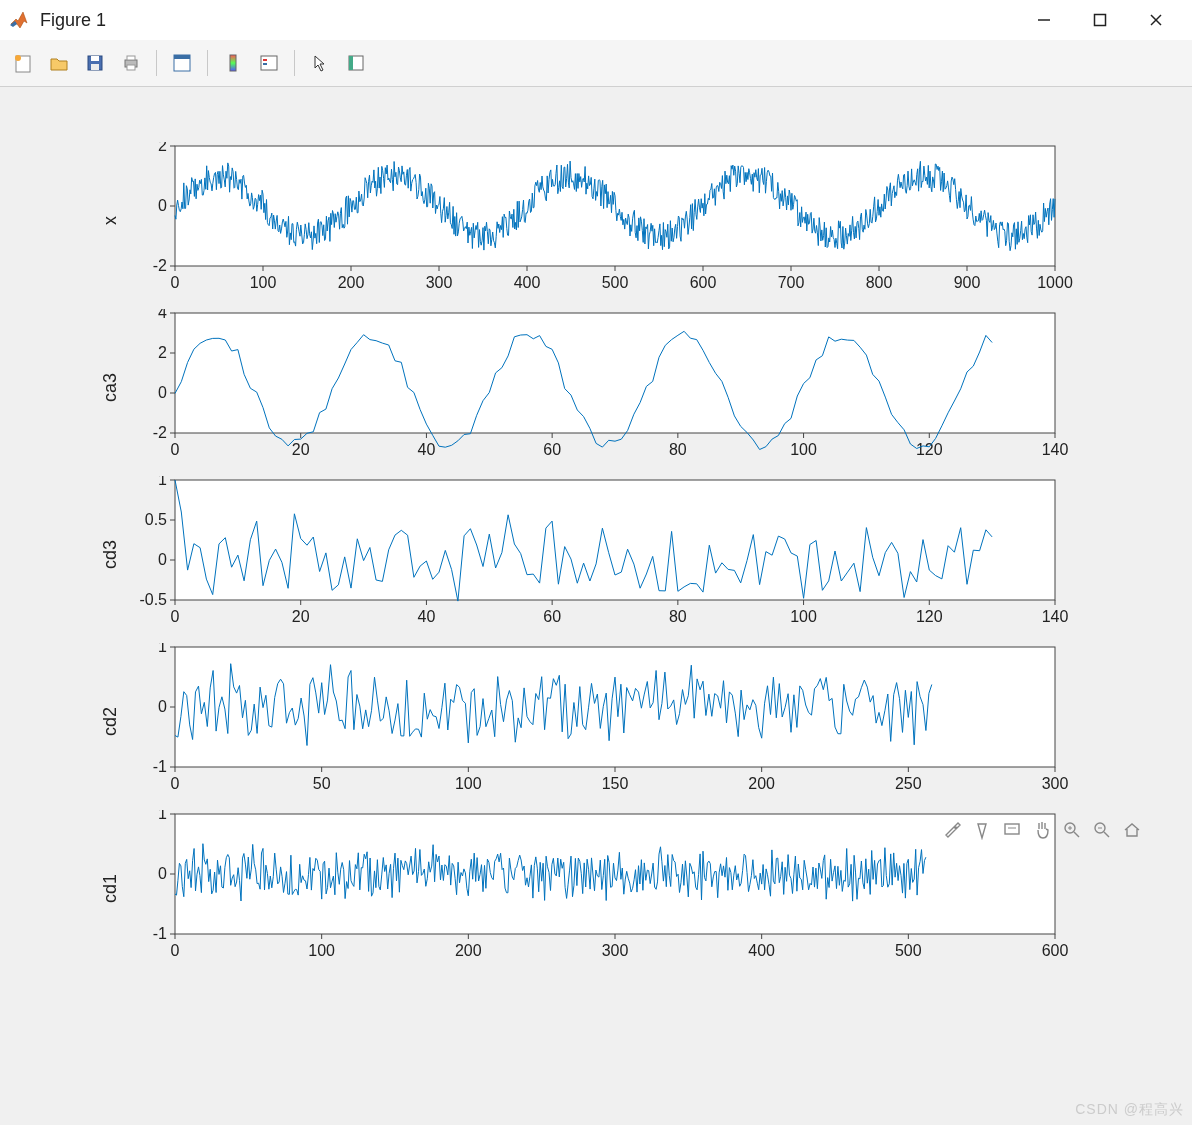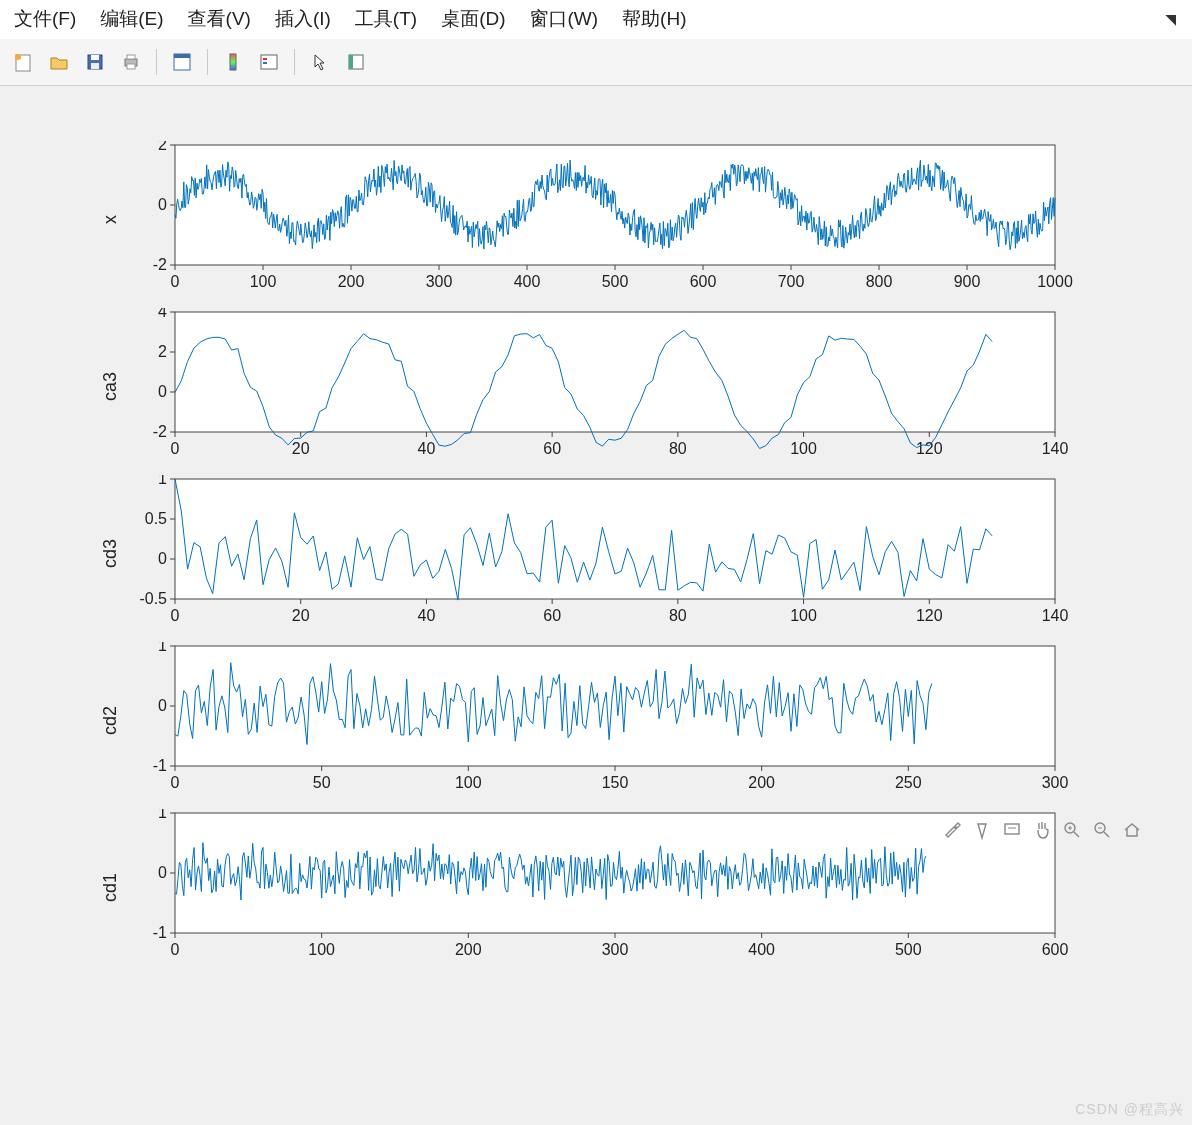--- a/index.html
+++ b/index.html
@@ -25,32 +25,47 @@
   .line{fill:none;stroke:#0072BD;stroke-width:1;}
   .axis-toolbar{position:absolute;right:45px;bottom:280px;display:flex;gap:4px;background:rgba(240,240,240,0.0);padding:2px;}
   .axis-toolbar .abtn{width:26px;height:26px;display:flex;align-items:center;justify-content:center;color:#777;}
   .watermark{position:absolute;right:8px;bottom:6px;font-size:14px;color:#ccc;letter-spacing:1px;}
 </style>
 </head>
 <body>
 
 <div class="window">
 
-
-  <div class="menubar">
-    <span class="menu-item">文件(F)</span>
-    <span class="menu-item">编辑(E)</span>
-    <span class="menu-item">查看(V)</span>
-    <span class="menu-item">插入(I)</span>
-    <span class="menu-item">工具(T)</span>
-    <span class="menu-item">桌面(D)</span>
-    <span class="menu-item">窗口(W)</span>
-    <span class="menu-item">帮助(H)</span>
-    <span class="dock-icon">◥</span>
+  <div class="titlebar">
+    <span class="app-icon">
+      <svg width="22" height="22" viewBox="0 0 22 22">
+        <path d="M3 15 L8 10 L10 12 L15 3 L19 14 L16 12 L12 19 L9 15 Z" fill="#e07030" stroke="#a04000" stroke-width="0.5"></path>
+        <path d="M2 16 L7 12 L9 15 L5 18 Z" fill="#3a6ea5"></path>
+      </svg>
+    </span>
+    <span class="title">Figure 1</span>
+    <span class="spacer"></span>
+    <span class="win-btn">
+        <svg width="14" height="14">
+          <line x1="1" y1="7" x2="13" y2="7" stroke="#222" stroke-width="1.5"></line>
+        </svg>
+      </span>
+    <span class="win-btn">
+        <svg width="14" height="14">
+          <rect x="1.5" y="1.5" width="11" height="11" fill="none" stroke="#222" stroke-width="1.5"></rect>
+        </svg>
+      </span>
+    <span class="win-btn">
+        <svg width="14" height="14">
+          <line x1="2" y1="2" x2="12" y2="12" stroke="#222" stroke-width="1.5"></line>
+          <line x1="12" y1="2" x2="2" y2="12" stroke="#222" stroke-width="1.5"></line>
+        </svg>
+      </span>
   </div>
+
 
   <div class="toolbar">
     <span class="tbtn">
         <svg width="20" height="20">
           <rect x="3" y="3" width="14" height="16" fill="#fff" stroke="#888"></rect>
           <circle cx="5" cy="5" r="3" fill="#f7a838"></circle>
         </svg>
       </span>
     <span class="tbtn">
         <svg width="20" height="20">

